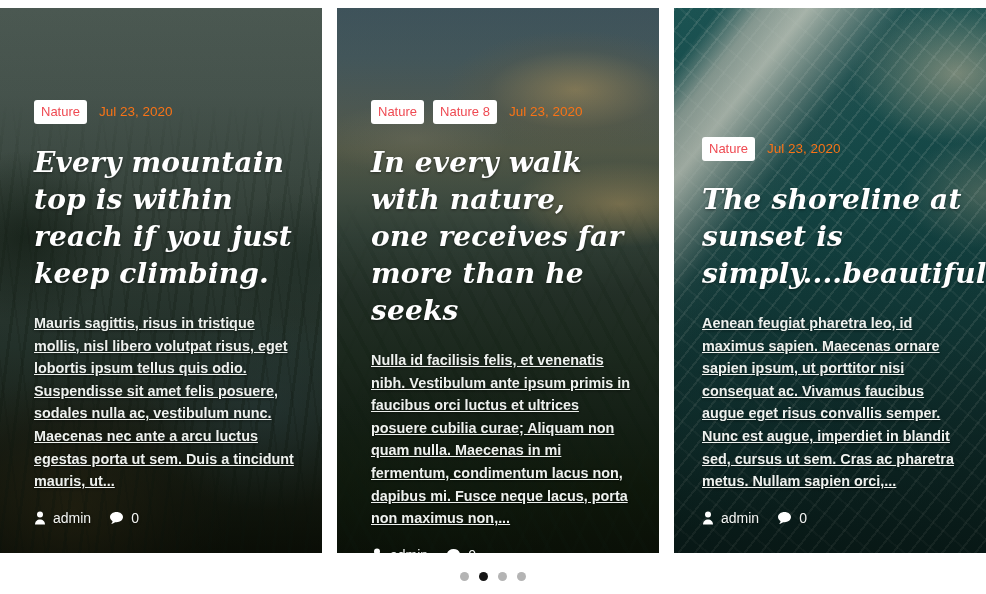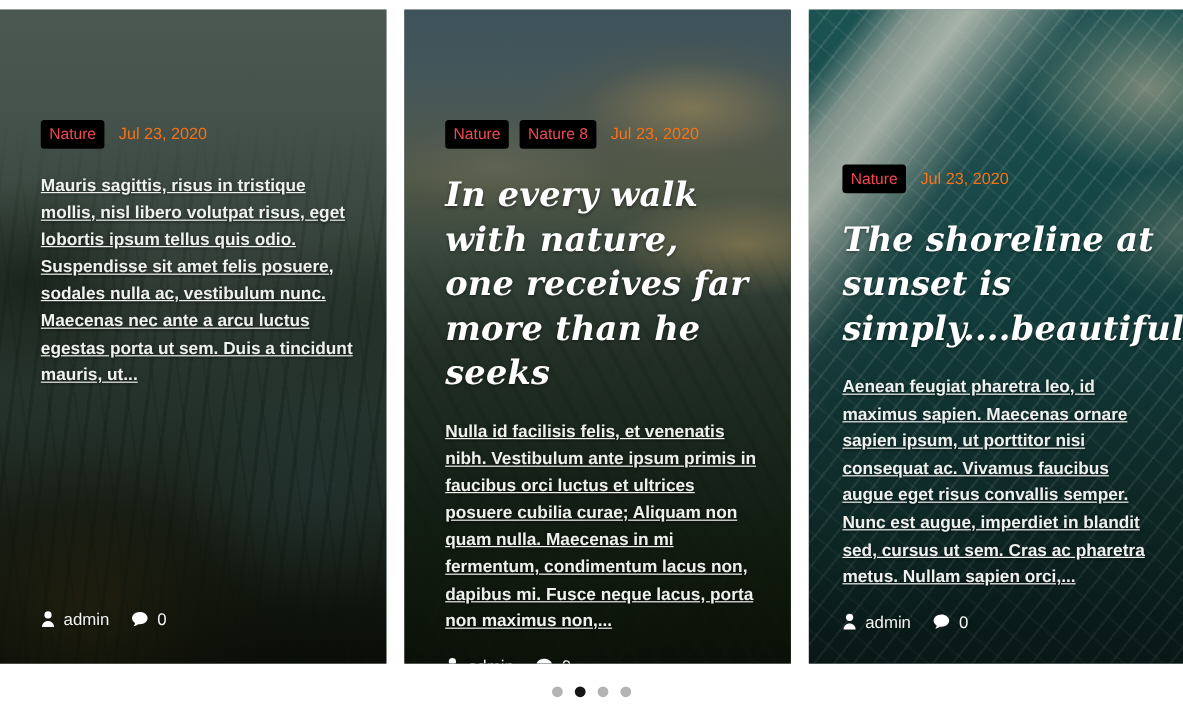--- a/index.html
+++ b/index.html
@@ -168,21 +168,21 @@
   .card.c3 .card-body { padding-top: 129px; padding-left: 28px; }
 
   .meta-row {
     display: flex;
     align-items: center;
     gap: 9px;
     margin-bottom: 20px;
   }
   .tag {
     display: inline-block;
-    background: #000000;
+    background: #ffffff;
     color: #ef4a52;
     font-size: 13px;
     line-height: 1;
     padding: 5px 7px 6px 7px;
     border-radius: 3px;
     white-space: nowrap;
   }
   .post-date {
     color: #f97316;
     font-size: 13.5px;
@@ -261,20 +261,21 @@
     <article class="card c1">
       <div class="photo forest"></div>
       <div class="scrim"></div>
       <div class="card-body">
 
         <div class="meta-row">
           <span class="tag">Nature</span>
           <span class="post-date">Jul 23, 2020</span>
         </div>
 
+        <h2 class="post-title">Every mountain top is within reach if you just keep climbing.</h2>
 
         <p class="post-excerpt">Mauris sagittis, risus in tristique mollis, nisl libero volutpat risus, eget lobortis ipsum tellus quis odio. Suspendisse sit amet felis posuere, sodales nulla ac, vestibulum nunc. Maecenas nec ante a arcu luctus egestas porta ut sem. Duis a tincidunt mauris, ut...</p>
 
         <div class="post-footer">
           <span class="foot-item">
             <span>
               <svg width="12" height="14" viewBox="0 0 12 14" aria-hidden="true">
                 <circle cx="6" cy="3.4" r="3" fill="#ffffff"></circle>
                 <path d="M1 13.6c0-3 2.2-5 5-5s5 2 5 5z" fill="#ffffff"></path>
               </svg>

